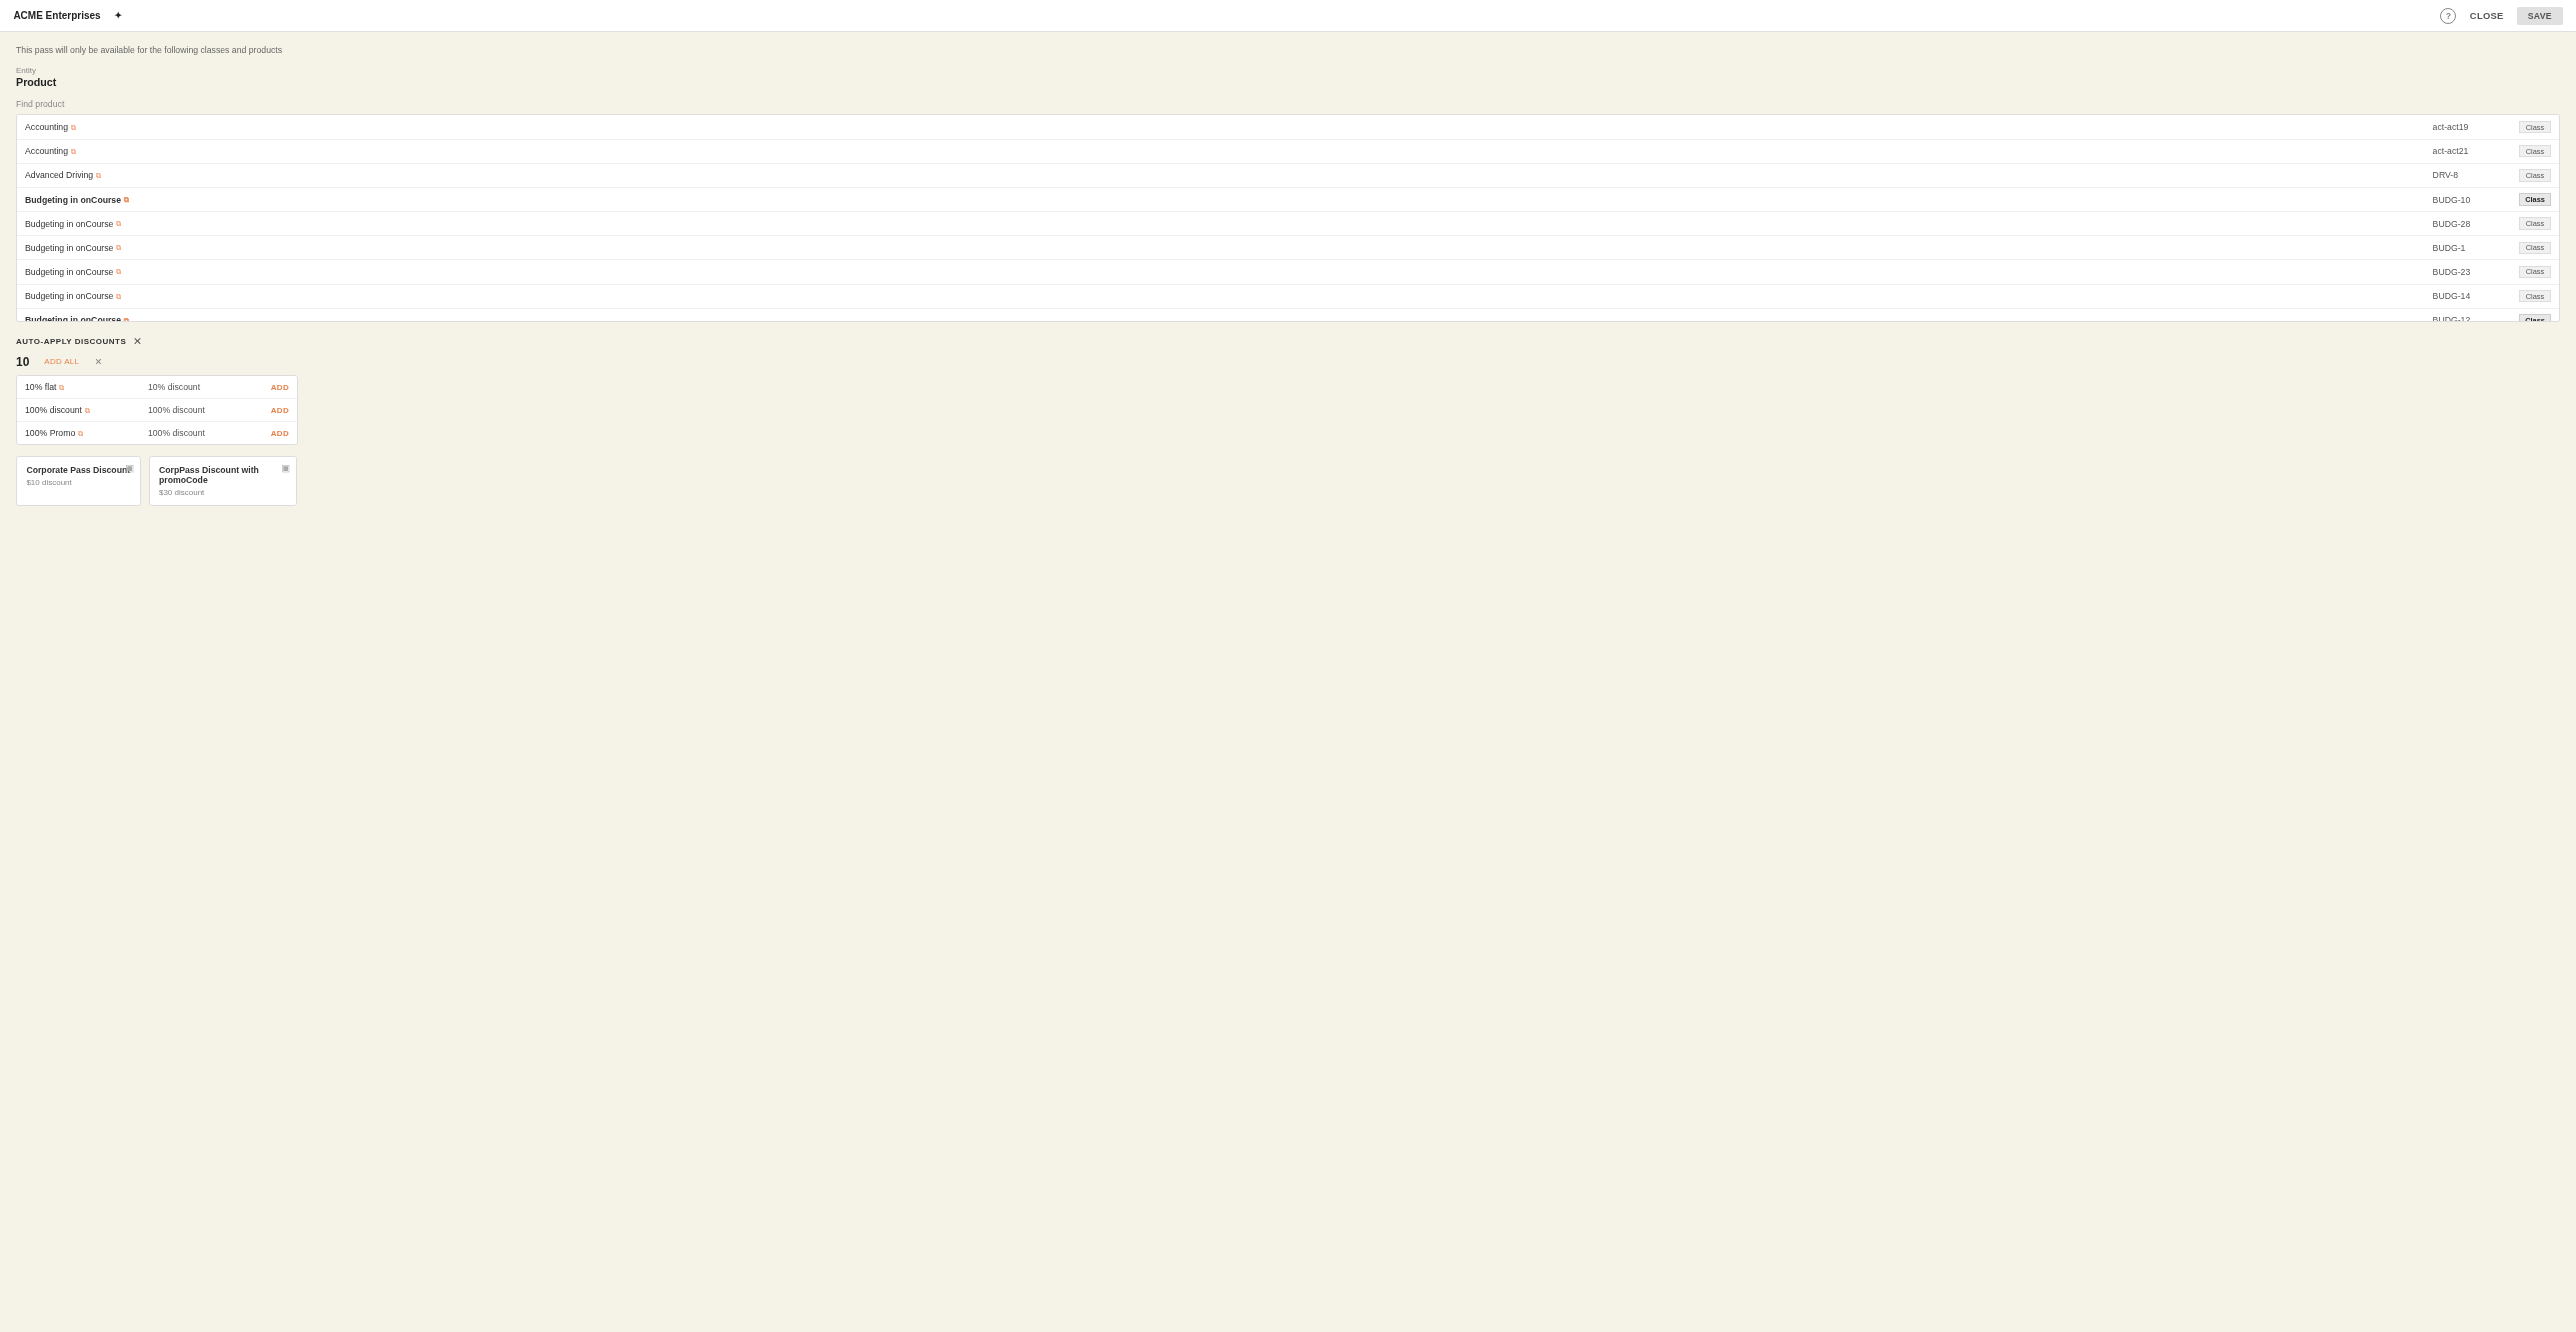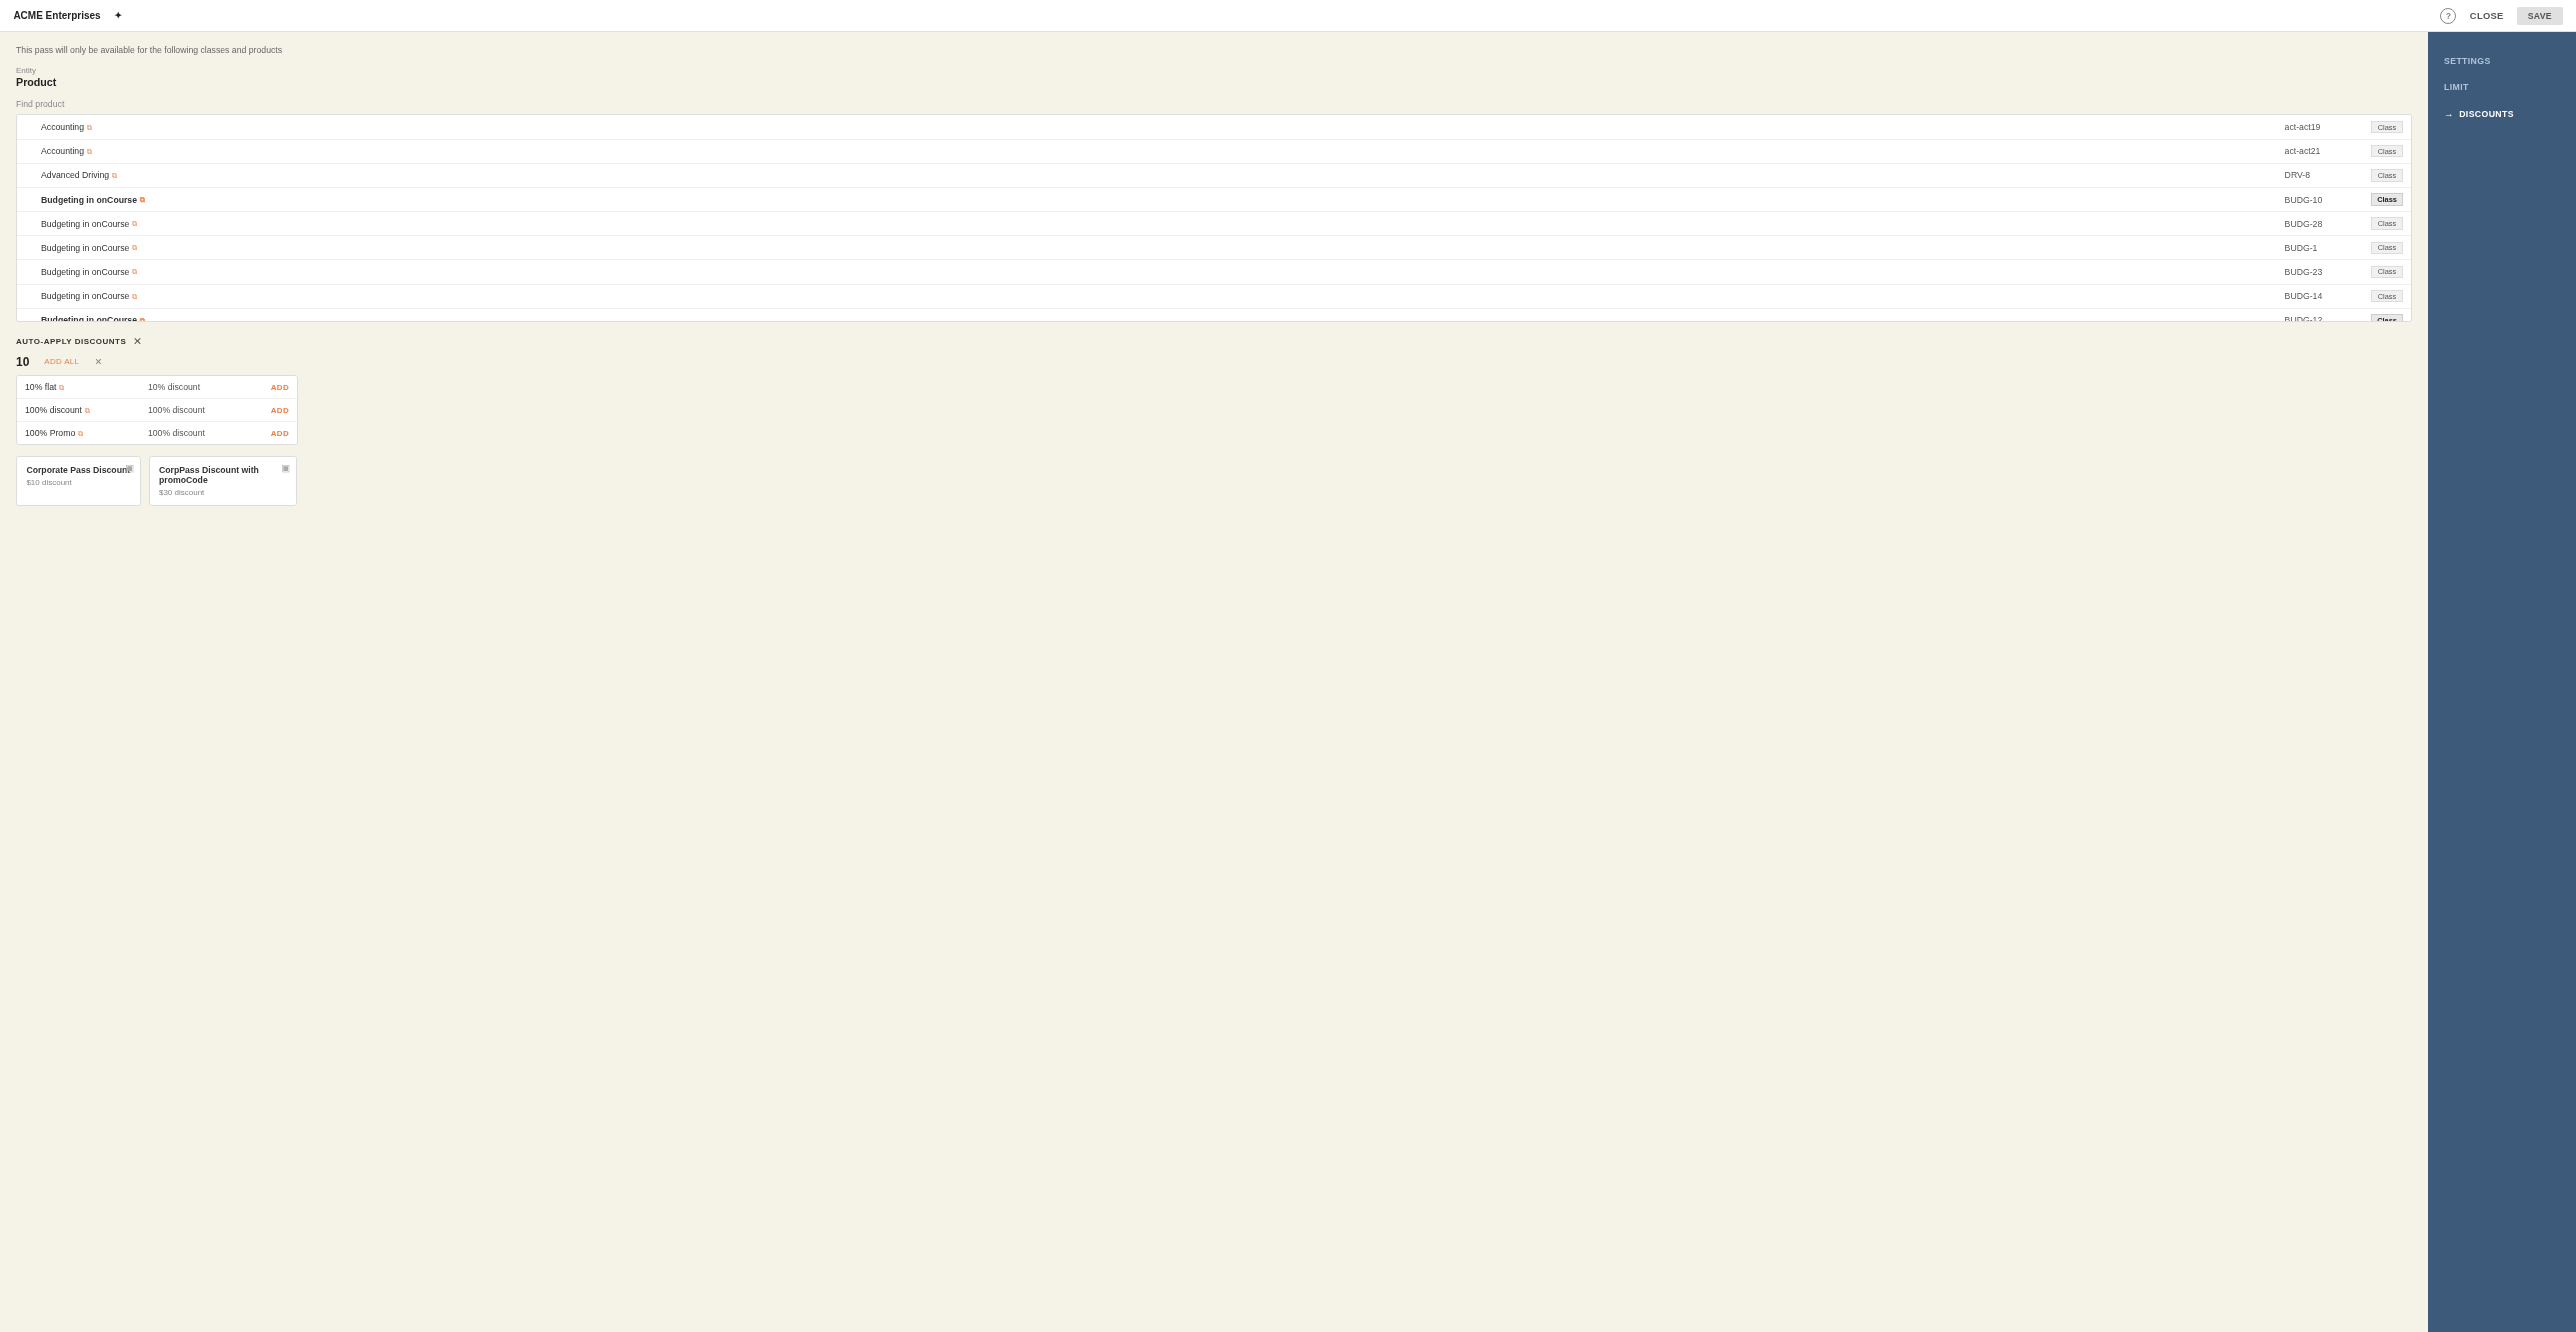--- a/index.html
+++ b/index.html
@@ -141,21 +141,20 @@
     .product-row.bold-row .product-name {
       font-weight: 700;
     }
     .product-name {
       font-size: 8.7px;
       color: #333;
       flex: 1;
       display: flex;
       align-items: center;
       gap: 2.7px;
-      margin-left: 16px;
     }
     .product-name .ext-icon {
       color: #e8824a;
       font-size: 7.4px;
     }
     .product-code {
       font-size: 8.7px;
       color: #555;
       width: 81px;
       text-align: left;
@@ -502,30 +501,15 @@
   </div>
         <div class="discount-card">
     <span class="card-delete-icon">▣</span>
     <div class="discount-card-title">CorpPass Discount with promoCode</div>
     <div class="discount-card-subtitle">$30 discount</div>
   </div>
       </div>
 
   </div>
 
-  <div class="sidebar" id="sidebar">
-
-  <div class="sidebar-item">
-
-    <span>SETTINGS</span>
-  </div>
-      <div class="sidebar-item">
-
-    <span>LIMIT</span>
-  </div>
-      <div class="sidebar-item active">
-    <span class="sidebar-arrow">→</span>
-    <span>DISCOUNTS</span>
-  </div>
-    </div>
 
 </div>
 
 
 </body></html>

